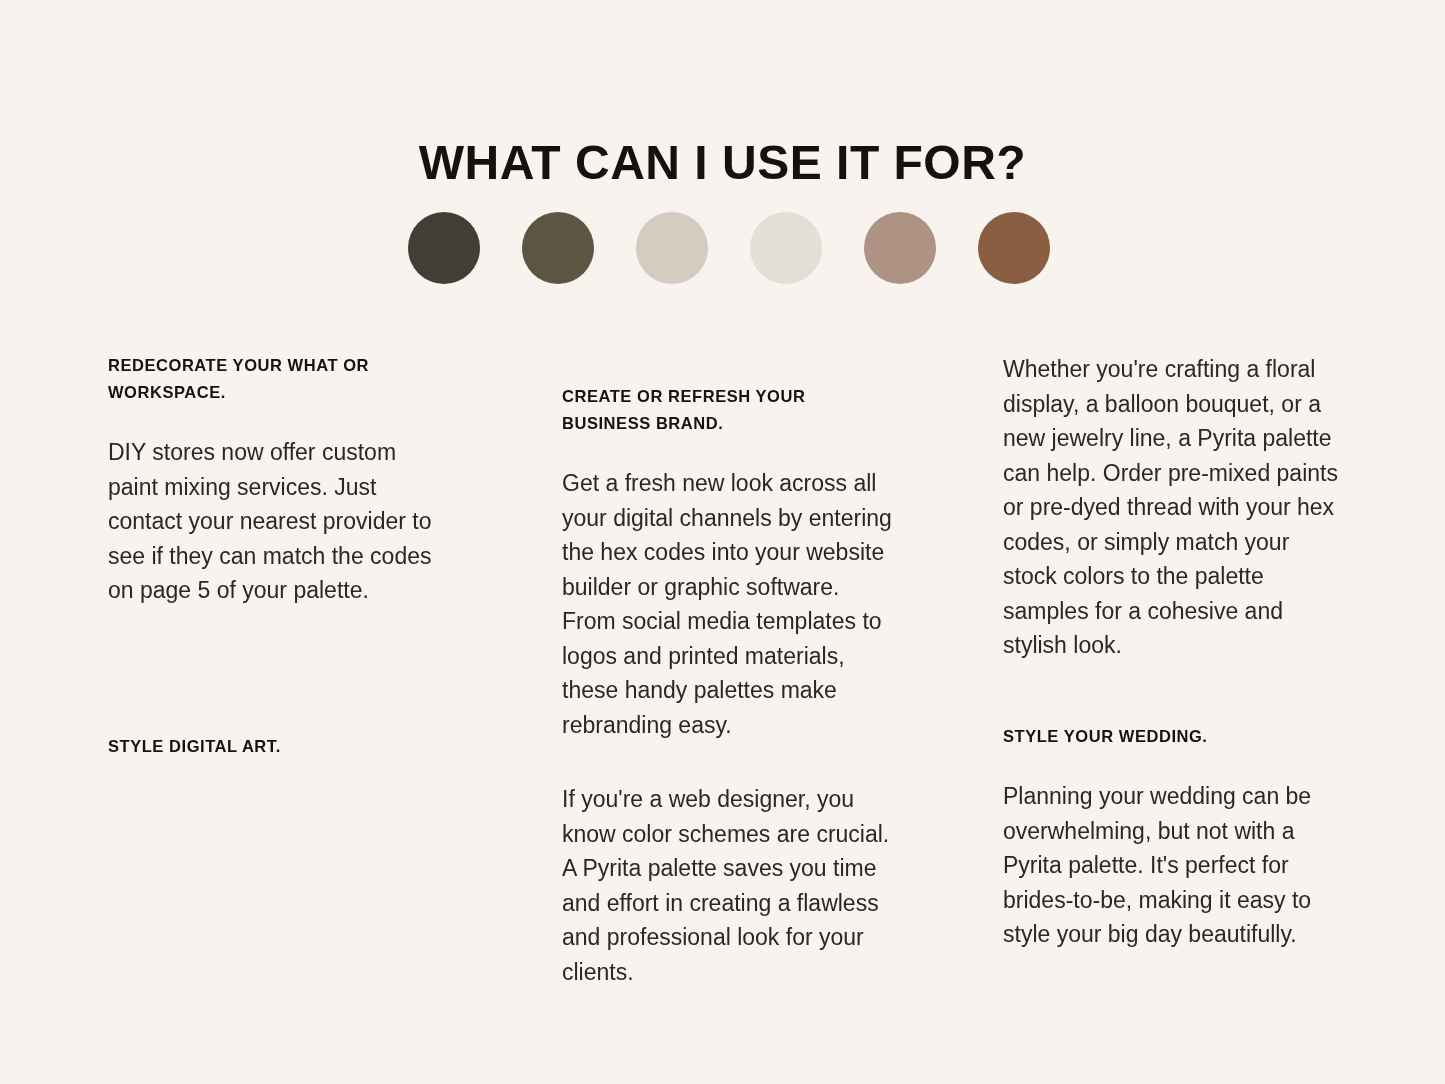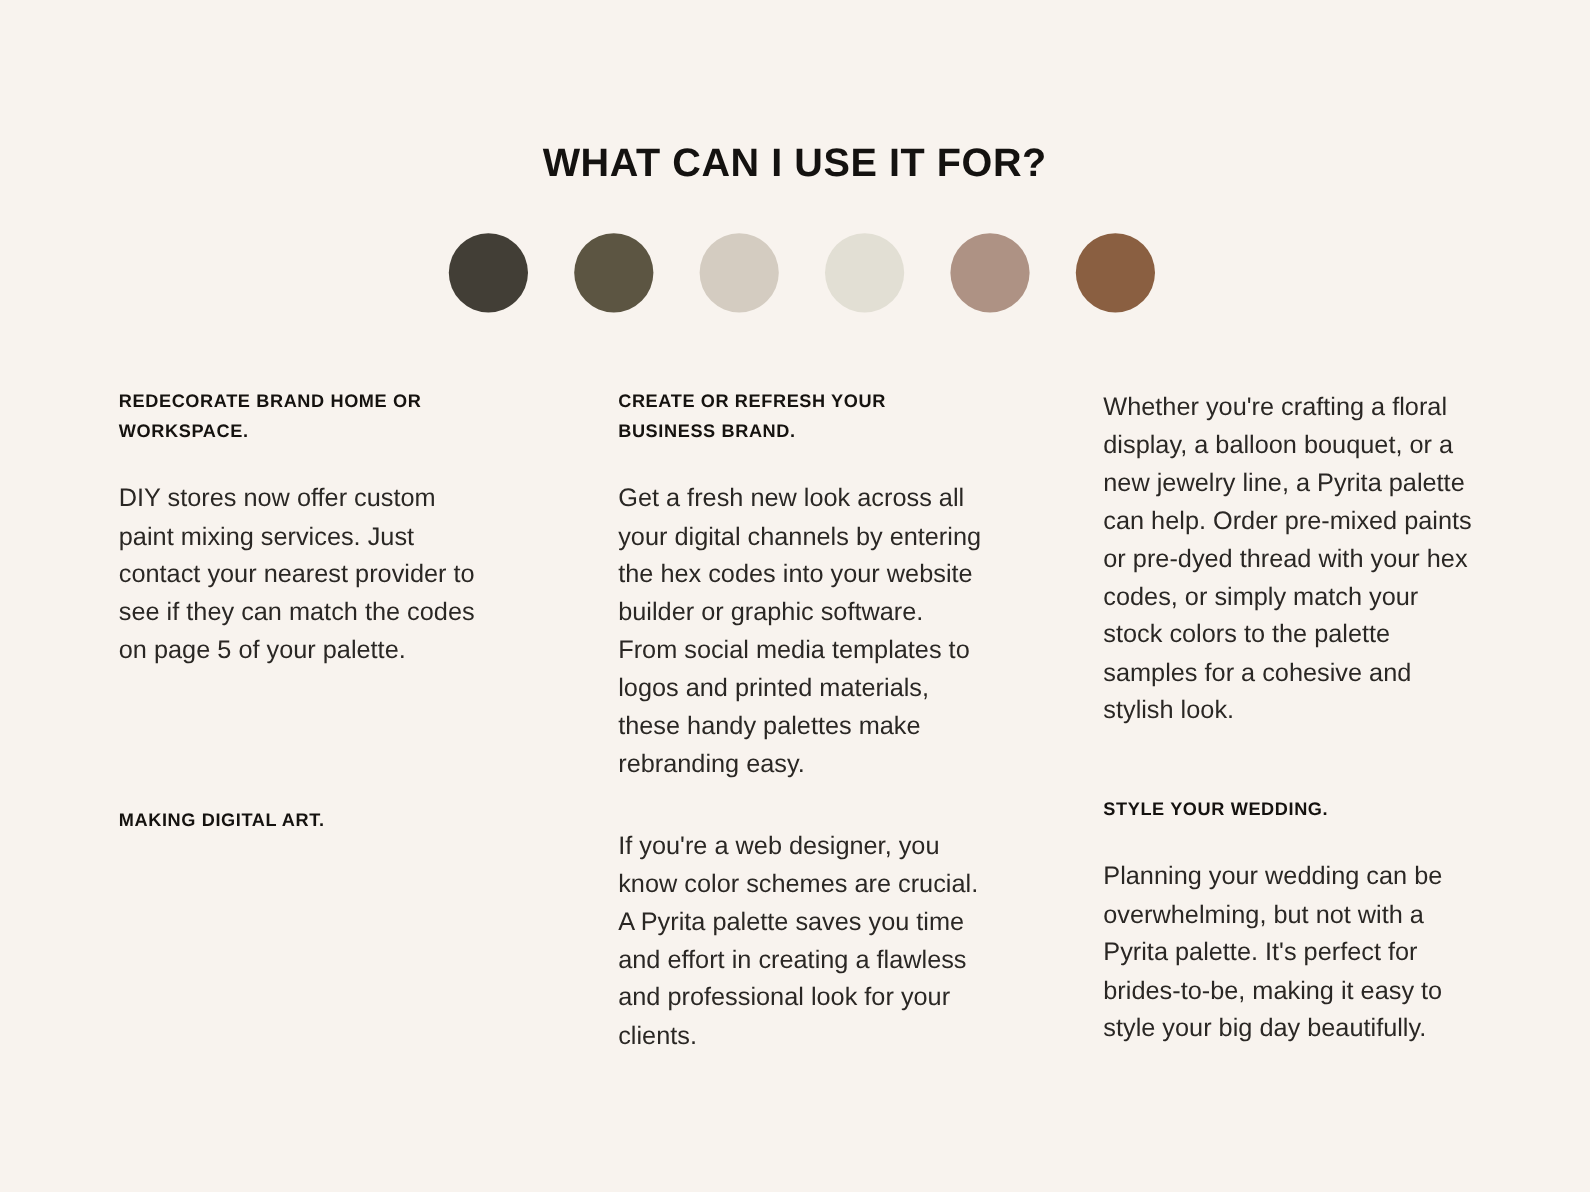--- a/index.html
+++ b/index.html
@@ -21,21 +21,21 @@
     box-sizing: border-box;
   }
 
   
   .title {
     position: absolute;
     top: 103px;
     left: 0;
     width: 1445px;
     text-align: center;
-    font-size: 36px;
+    font-size: 48px;
     font-weight: bold;
     letter-spacing: 0.5px;
     color: #141210;
     line-height: 1.15;
     font-family: "Liberation Sans", sans-serif;
   }
 
   
   .swatches {
     position: absolute;
@@ -58,21 +58,21 @@
     left: 108px;
     width: 1235px;
     display: flex;
     align-items: flex-start;
   }
   .column {
     width: 333px;
     flex: 0 0 auto;
   }
   .column.c1 { margin-right: 121px; }
-  .column.c2 { margin-right: 108px; }
+  .column.c2 { margin-right: 108px; margin-top: 31px; }
   .column.c3 { width: 345px; }
 
   .block { margin-bottom: 0; }
 
   .block-heading {
     font-size: 16.5px;
     font-weight: bold;
     letter-spacing: 0.55px;
     color: #15120F;
     line-height: 1.62;
@@ -106,26 +106,26 @@
     <div class="swatch" style="background: rgb(212, 204, 193);"></div>
     <div class="swatch" style="background: rgb(226, 223, 212);"></div>
     <div class="swatch" style="background: rgb(174, 146, 132);"></div>
     <div class="swatch" style="background: rgb(138, 95, 65);"></div>
   </div>
 
   <div class="columns">
 
     <div class="column c1">
       <div class="block">
-        <div class="block-heading">REDECORATE BRAND HOME OR WORKSPACE.</div>
+        <div class="block-heading">REDECORATE YOUR WHAT OR WORKSPACE.</div>
         <p class="block-body">DIY stores now offer custom paint mixing services. Just contact your nearest provider to see if they can match the codes on page 5 of your palette.</p>
       </div>
       <div class="gap-c1"></div>
       <div class="block">
-        <div class="block-heading">MAKING DIGITAL ART.</div>
+        <div class="block-heading">STYLE DIGITAL ART.</div>
       </div>
     </div>
 
     <div class="column c2">
       <div class="block">
         <div class="block-heading">CREATE OR REFRESH YOUR BUSINESS BRAND.</div>
         <p class="block-body">Get a fresh new look across all your digital channels by entering the hex codes into your website builder or graphic software. From social media templates to logos and printed materials, these handy palettes make rebranding easy.</p>
       </div>
       <div class="gap-c2"></div>
       <div class="block">

